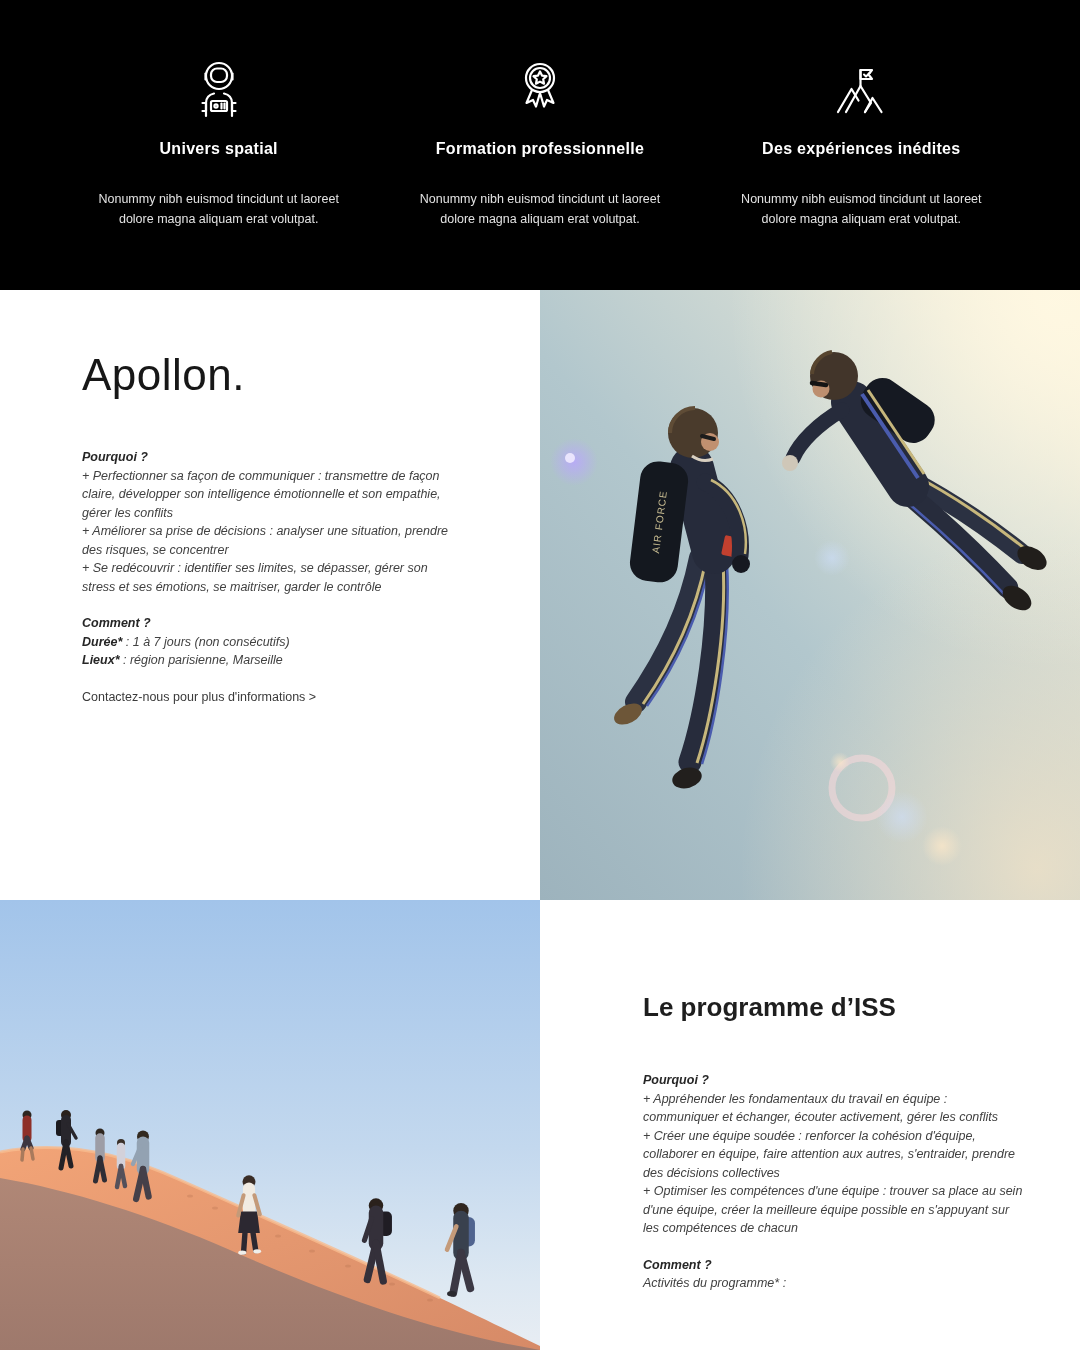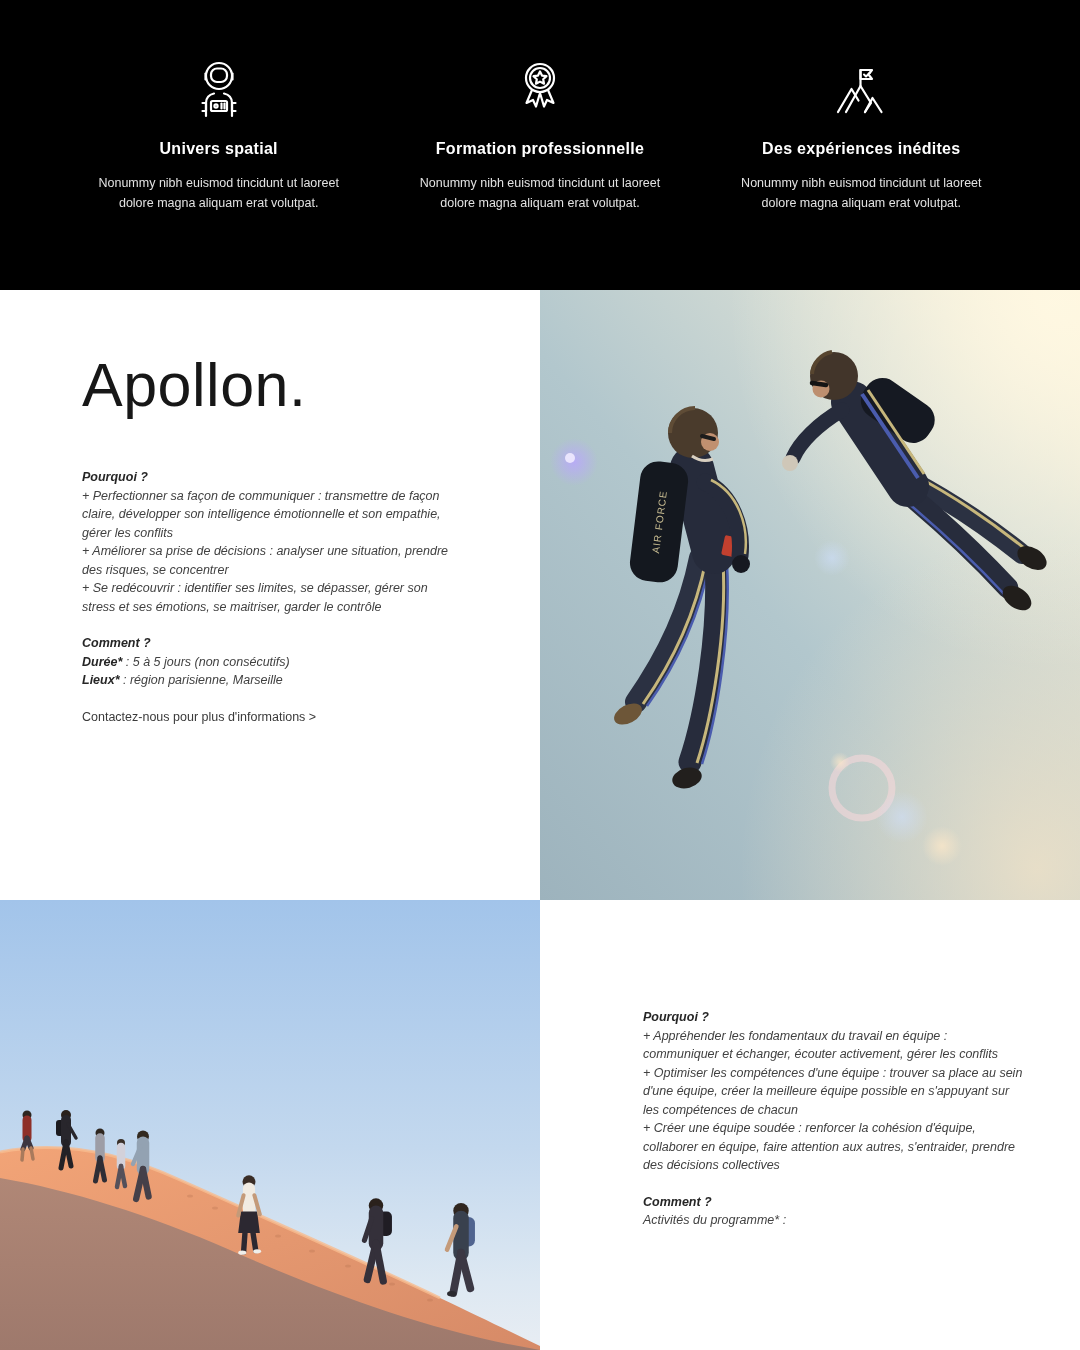--- a/index.html
+++ b/index.html
@@ -6,34 +6,34 @@
   html,body { width:1080px; background:#fff; }
   body { font-family:"Liberation Sans", sans-serif; }
   .page { width:1080px; height:1350px; overflow:hidden; background:#fef9c3; }
 
   
   .features { height:290px; background:#000; display:flex; justify-content:space-between;
               padding:58px 58px 0 58px; }
   .feature { width:324px; text-align:center; color:#fff; }
   .feature .icon { display:inline-block; height:60px; }
   .feature h3 { font-size:16px; font-weight:700; letter-spacing:.3px; margin-top:18px; color:#ffffff; }
-  .feature p { margin:15px auto 0; font-size:12.5px; line-height:1.6; color:#e2e2e2; max-width:262px; }
+  .feature p { margin:31px auto 0; font-size:12.5px; line-height:1.6; color:#e2e2e2; max-width:262px; }
 
   
   .row { display:flex; width:1080px; }
   .row-main { height:610px; }
   .row-secondary { height:450px; overflow:hidden; }
   .col { width:540px; height:100%; position:relative; background:#fff; }
   .photo { overflow:hidden; }
   .photo svg { display:block; width:540px; height:100%; }
 
   
   .content-apollon { padding:60px 64px 0 82px; }
   .content-iss { padding:60px 56px 0 103px; }
-  .big-title { font-size:61px; font-weight:400; color:#171717; letter-spacing:.5px; }
+  .big-title { font-size:44px; font-weight:400; color:#171717; letter-spacing:.5px; }
   .sub-title { font-size:26px; font-weight:700; color:#1e1e1e; margin-top:32px; }
   .copy { margin-top:48px; font-size:12.5px; line-height:18.5px; color:#414141; max-width:382px;font-style:italic; }
   .copy p { margin:0; }
   .copy .head { font-weight:700; color:#262626; }
   .spacer { height:18px; }
   .b { font-weight:700; color:#262626; }
   .contact { display:inline-block; margin-top:20px; font-size:12.5px; color:#3a3a3a;
              text-decoration:none; cursor:pointer; }
 </style>
 </head>
@@ -100,21 +100,21 @@
       <div class="content-apollon">
         <h1 class="big-title">Apollon.</h1>
 
         <div class="copy">
           <p class="head">Pourquoi ?</p>
           <p>+ Perfectionner sa façon de communiquer : transmettre de façon claire, développer son intelligence émotionnelle et son empathie, gérer les conflits</p>
           <p>+ Améliorer sa prise de décisions : analyser une situation, prendre des risques, se concentrer</p>
           <p>+ Se redécouvrir : identifier ses limites, se dépasser, gérer son stress et ses émotions, se maitriser, garder le contrôle</p>
           <div class="spacer"></div>
           <p class="head">Comment ?</p>
-          <p><span class="b">Durée*</span><span> : 5 à 5 jours (non consécutifs)</span></p>
+          <p><span class="b">Durée*</span><span> : 1 à 7 jours (non consécutifs)</span></p>
           <p><span class="b">Lieux*</span><span> : région parisienne, Marseille</span></p>
         </div>
 
         <a class="contact">Contactez-nous pour plus d'informations &gt;</a>
       </div>
     </div>
 
     <div class="col photo">
       <svg viewBox="0 0 540 610" preserveAspectRatio="none">
         <defs>
@@ -302,26 +302,27 @@
           <path d="M0,-26 L-5,0" stroke="#3b3844" stroke-width="5" stroke-linecap="round"></path>
           <path d="M0,-26 L6,-3" stroke="#3b3844" stroke-width="5" stroke-linecap="round"></path>
           <path d="M-3,-43 L-9,-28" stroke="#c49a79" stroke-width="3" stroke-linecap="round"></path>
           <ellipse cx="-6" cy="0.5" rx="3" ry="1.8" fill="#2b2a30"></ellipse>
         </g>
       </svg>
     </div>
 
     <div class="col">
       <div class="content-iss">
+        <h2 class="sub-title">Le programme d’ISS</h2>
 
         <div class="copy">
           <p class="head">Pourquoi ?</p>
           <p>+ Appréhender les fondamentaux du travail en équipe : communiquer et échanger, écouter activement, gérer les conflits</p>
+          <p>+ Créer une équipe soudée : renforcer la cohésion d'équipe, collaborer en équipe, faire attention aux autres, s'entraider, prendre des décisions collectives</p>
           <p>+ Optimiser les compétences d'une équipe : trouver sa place au sein d'une équipe, créer la meilleure équipe possible en s'appuyant sur les compétences de chacun</p>
-          <p>+ Créer une équipe soudée : renforcer la cohésion d'équipe, collaborer en équipe, faire attention aux autres, s'entraider, prendre des décisions collectives</p>
           <div class="spacer"></div>
           <p class="head">Comment ?</p>
           <p>Activités du programme* :</p>
         </div>
       </div>
     </div>
   </section>
 
 </div>
 

